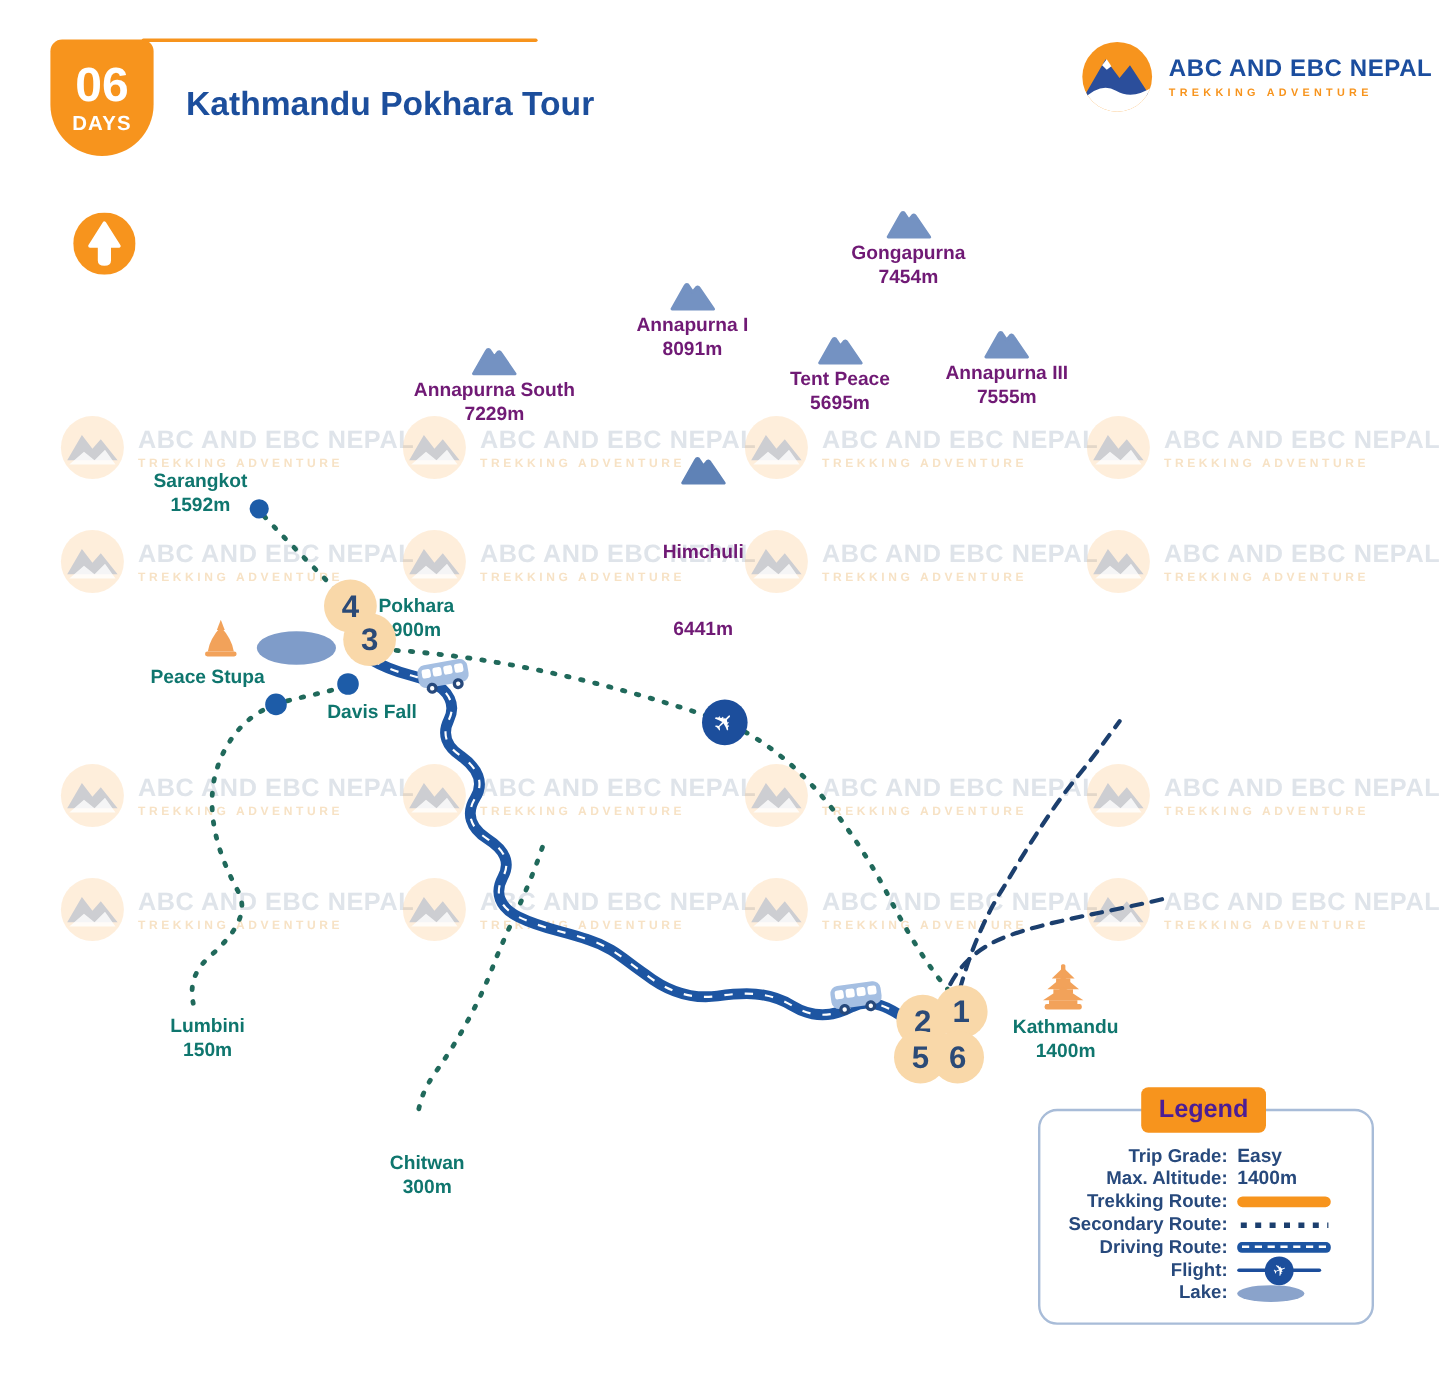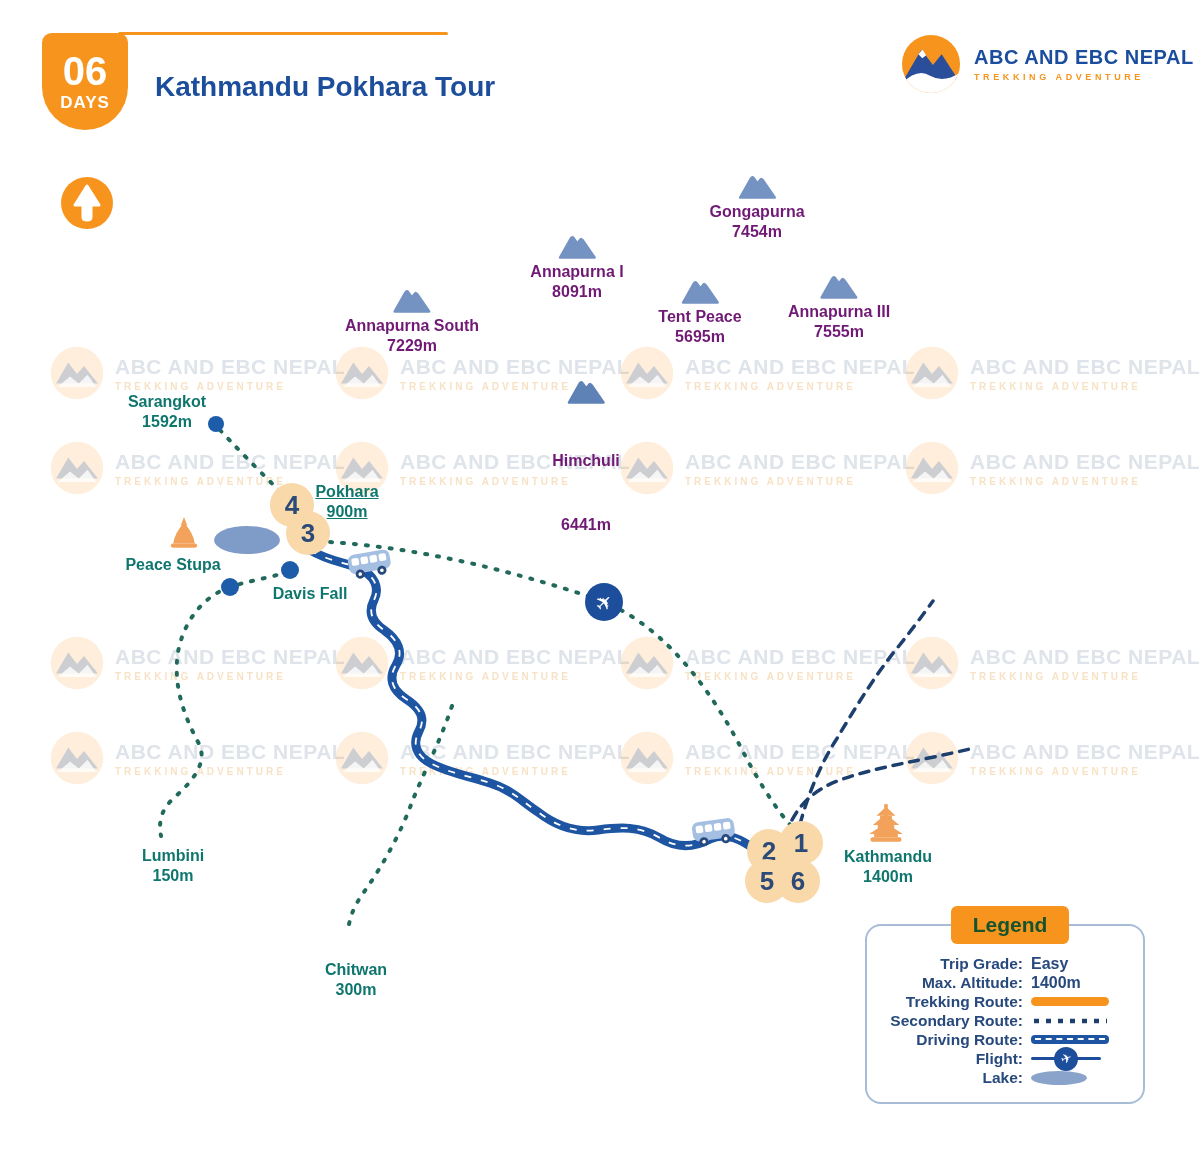--- a/index.html
+++ b/index.html
@@ -38,22 +38,22 @@
         font-weight:700;font-size:26px;display:flex;align-items:center;justify-content:center;
         transform:translate(-50%,-50%);z-index:2;}
   .flight-badge{position:absolute;left:604px;top:602px;width:38px;height:38px;border-radius:50%;
         background:#1C4E9C;transform:translate(-50%,-50%);display:flex;align-items:center;justify-content:center;z-index:2;}
   .flight-badge span{color:#fff;font-size:21px;transform:rotate(-45deg);line-height:1;}
   .map-icon{position:absolute;transform:translate(-50%,-50%);z-index:2;}
 
   
   .legend-box{position:absolute;left:865px;top:924px;width:276px;height:176px;background:#fff;
               border:2px solid #A8BCD8;border-radius:16px;z-index:3;}
-  .legend-tab{position:absolute;left:951px;top:906px;width:118px;height:38px;background:#F7941D;border-radius:6px;
-              color:#14532d;font-size:21px;font-weight:700;display:flex;align-items:center;justify-content:center;z-index:4;}
+  .legend-tab{position:absolute;left:951px;top:906px;width:104px;height:38px;background:#F7941D;border-radius:6px;
+              color:#4c1d95;font-size:21px;font-weight:700;display:flex;align-items:center;justify-content:center;z-index:4;}
   .legend-rows{position:absolute;left:875px;top:955px;width:252px;z-index:4;display:flex;flex-direction:column;gap:2px;}
   .lrow{display:flex;align-items:center;gap:8px;height:17px;}
   .llabel{flex:1;text-align:right;font-size:15.5px;font-weight:700;color:#27497C;white-space:nowrap;}
   .lval-col{width:96px;display:flex;align-items:center;}
   .lval-text{font-size:16px;font-weight:700;color:#27497C;}
   .sym-trek{width:78px;height:9px;background:#F7941D;border-radius:5px;}
   .sym-drive{position:relative;width:78px;height:9px;background:#1D55A2;border-radius:4px;}
   .sym-drive::after{content:"";position:absolute;left:4px;right:4px;top:3px;border-top:2px dashed #fff;}
   .sym-lake{width:56px;height:14px;background:#8AA3CB;border-radius:50%;}
   .sym-flight{position:relative;width:70px;height:24px;display:flex;align-items:center;}
@@ -346,21 +346,21 @@
         <path d="M3 31 L16 8 Q18 4.5 20 8 L24 14 L27 10 Q29 7 31 10.5 L45 31 Z" fill="#5F82B6" stroke="#5F82B6" stroke-width="3" stroke-linejoin="round"></path>
       </svg>
     <div>Himchuli</div>
     <div>6441m</div>
   </div>
 
   <div class="maplabel" style="left:167px;top:392px;">
     <div>Sarangkot</div>
     <div>1592m</div>
   </div>
-  <div class="maplabel" style="left:347px;top:482px;text-decoration:underline;">
+  <div class="maplabel" style="left:347px;top:496px;">
     <div>Pokhara</div>
     <div>900m</div>
   </div>
   <div class="maplabel" style="left:173px;top:555px;">
     <div>Peace Stupa</div>
   </div>
   <div class="maplabel" style="left:310px;top:584px;">
     <div>Davis Fall</div>
   </div>
   <div class="maplabel" style="left:888px;top:847px;">

